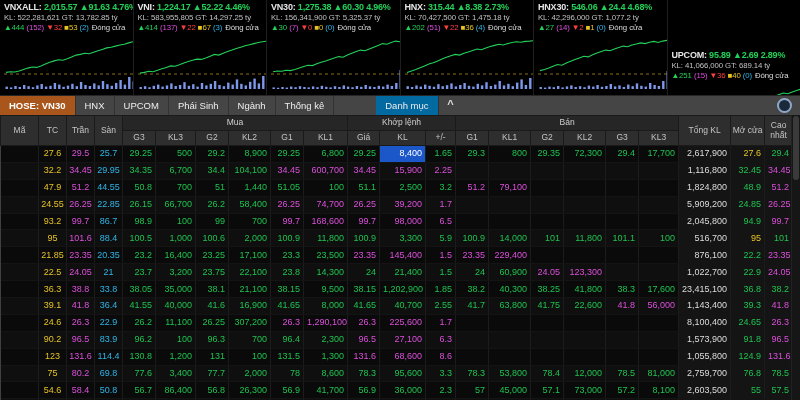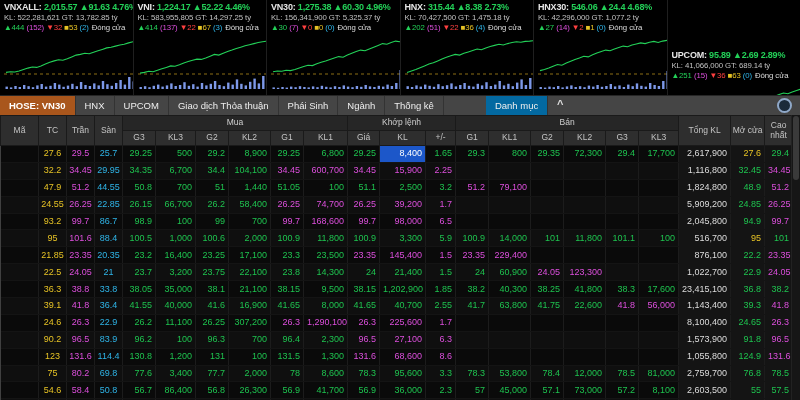--- a/index.html
+++ b/index.html
@@ -249,21 +249,21 @@
           <rect x="115.4" y="52.0" width="2.4" height="4.0" fill="#7d98e8"></rect>
           <rect x="119.7" y="53.0" width="2.4" height="3.0" fill="#7d98e8"></rect>
           <rect x="124.1" y="48.0" width="2.4" height="8.0" fill="#7d98e8"></rect>
           <rect x="128.5" y="38.0" width="2.4" height="18.0" fill="#7d98e8"></rect>
           <polyline points="2.0,37.6 6.4,36.5 10.8,35.1 15.1,33.3 19.5,31.5 23.9,32.2 28.3,30.0 32.7,28.2 37.0,26.4 41.4,25.0 45.8,23.2 50.2,23.9 54.6,21.8 58.9,20.0 63.3,18.5 67.7,17.1 72.1,17.8 76.4,16.0 80.8,14.6 85.2,13.1 89.6,13.8 94.0,12.0 98.3,11.0 102.7,9.9 107.1,10.6 111.5,9.2 115.9,8.4 120.2,9.5 124.6,8.1 129.0,7.4" fill="none" stroke="#23d158" stroke-width="1.1"></polyline>
         </svg>
       </div>
       <div class="panel">
         <div class="p1"><span class="nm">UPCOM:</span> <span class="gv val">95.89</span><span class="gv"> ▲</span><span class="gv ch">2.69</span> <span class="gv pc">2.89%</span></div>
         <div class="p2"><span class="kl">KL: 41,066,000</span> <span class="gt">GT: 689.14 tỷ</span></div>
-        <div class="p3"><span class="g">▲251</span> <span class="m">(15)</span>  <span class="r">▼36</span>  <span class="y">■63</span> <span class="b"> (0)</span><span class="st">Đóng cửa</span></div>
+        <div class="p3"><span class="g">▲251</span> <span class="m">(15)</span>  <span class="r">▼36</span>  <span class="y">■40</span> <span class="b"> (0)</span><span class="st">Đóng cửa</span></div>
         <svg class="spark" width="131" height="56" viewBox="0 0 131 56">
           <line x1="0" y1="41" x2="131" y2="41" stroke="#b08c1a" stroke-width="0.8" stroke-dasharray="3,3"></line>
           <rect x="1.5" y="53.0" width="2.4" height="3.0" fill="#7d98e8"></rect>
           <rect x="5.9" y="54.0" width="2.4" height="2.0" fill="#7d98e8"></rect>
           <rect x="10.3" y="52.4" width="2.4" height="3.6" fill="#7d98e8"></rect>
           <rect x="14.6" y="53.6" width="2.4" height="2.4" fill="#7d98e8"></rect>
           <rect x="19.0" y="51.6" width="2.4" height="4.4" fill="#7d98e8"></rect>
           <rect x="23.4" y="53.2" width="2.4" height="2.8" fill="#7d98e8"></rect>
           <rect x="27.8" y="54.0" width="2.4" height="2.0" fill="#7d98e8"></rect>
           <rect x="32.2" y="52.0" width="2.4" height="4.0" fill="#7d98e8"></rect>
@@ -292,21 +292,20 @@
           <polyline points="2.0,35.8 6.4,34.4 10.8,35.1 15.1,32.9 19.5,31.1 23.9,31.8 28.3,29.7 32.7,27.9 37.0,28.6 41.4,26.4 45.8,24.6 50.2,25.4 54.6,23.6 58.9,22.1 63.3,22.8 67.7,21.0 72.1,19.6 76.4,20.3 80.8,18.5 85.2,17.1 89.6,17.8 94.0,16.0 98.3,14.6 102.7,15.3 107.1,13.5 111.5,12.0 115.9,12.8 120.2,11.0 124.6,9.5 129.0,8.1" fill="none" stroke="#23d158" stroke-width="1.1"></polyline>
         </svg>
       </div>
     </div>
 
   <div class="tabbar">
     <div class="tablist">
         <div class="tab sel">HOSE: VN30</div>
         <div class="tab">HNX</div>
         <div class="tab">UPCOM</div>
-        <div class="tab">Giao dịch Thỏa thuận</div>
         <div class="tab">Phái Sinh</div>
         <div class="tab">Ngành</div>
         <div class="tab">Thống kê</div>
         <div class="tab accent">Danh mục</div>
       </div>
     <div class="chev">^</div>
     <div class="spacer"></div>
     <div class="support"></div>
   </div>
 

